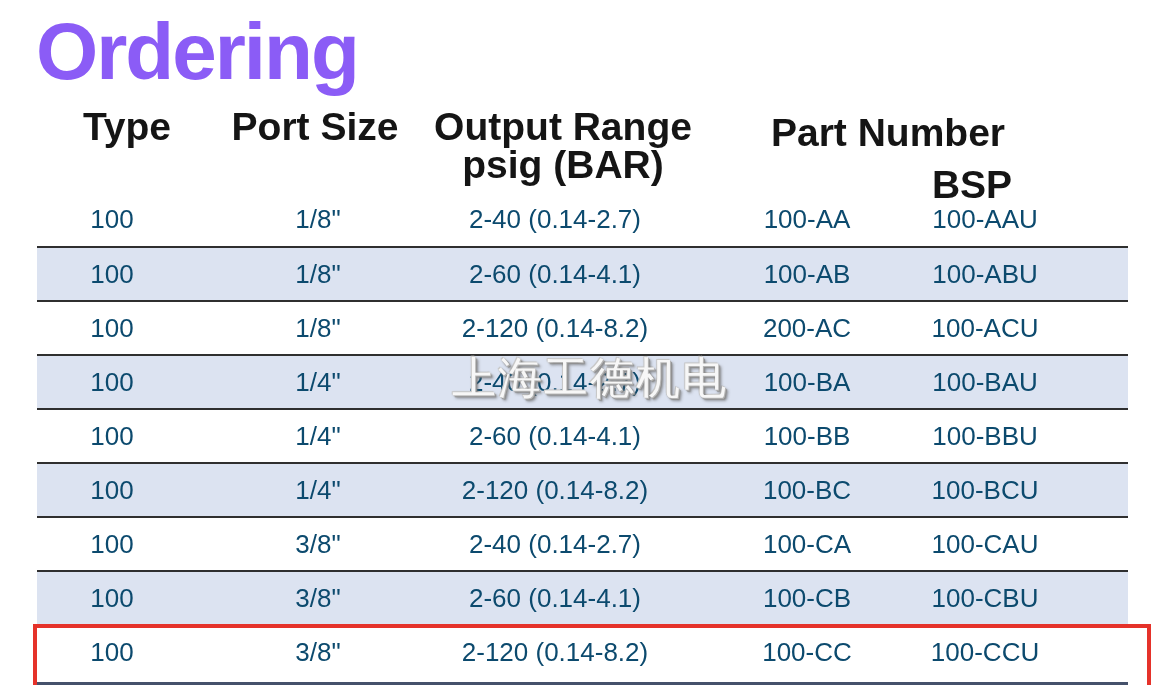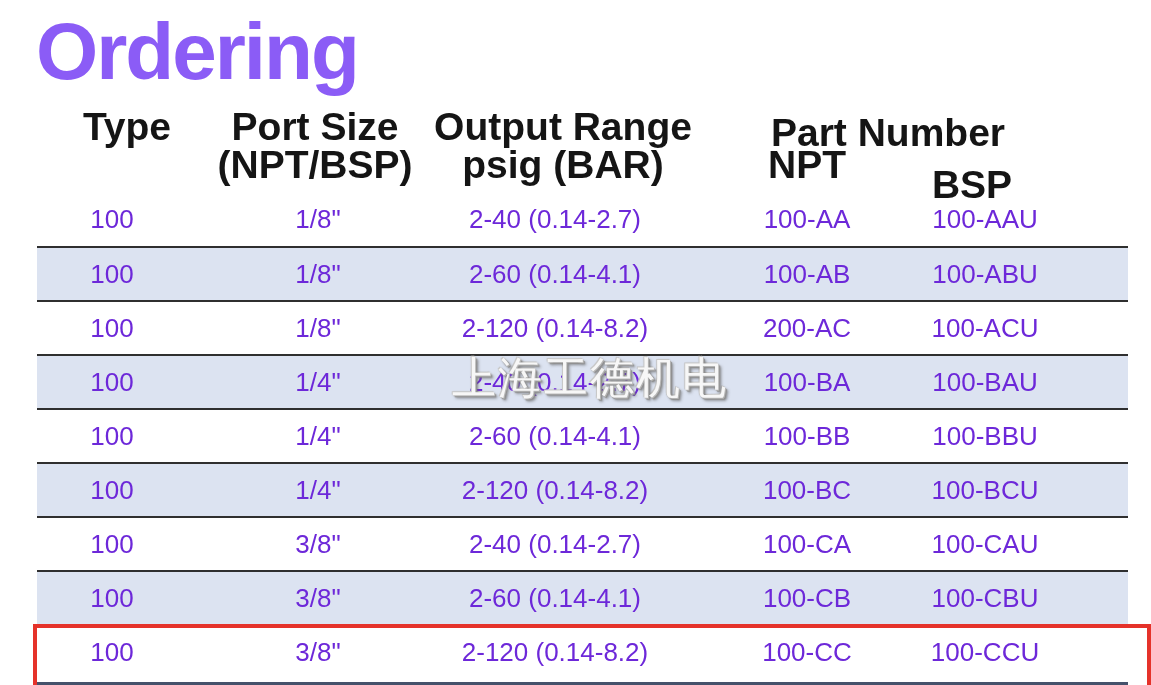--- a/index.html
+++ b/index.html
@@ -26,21 +26,21 @@
   .h-part  {left:680px; top:6px;  width:342px;}
   .h-npt   {left:680px; top:38px; width:180px;}
   .h-bsp   {left:845px; top:38px; width:180px;margin-top:20px;}
   
   .tbody{position:absolute;left:37px;top:192px;width:1091px;}
   .trow{position:relative;height:54px;box-sizing:border-box;}
   .trow.lined{border-top:2px solid #2f2f2f;}
   .trow.shaded{background:#dce3f1;}
   .cell{
     position:absolute;top:0;bottom:0;display:flex;align-items:center;justify-content:center;
-    font-size:26px;color:#6d28d9;white-space:nowrap;
+    font-size:26px;color:#0c4a6e;white-space:nowrap;
   }
   .c-type {left:0px;   width:150px;}
   .c-port {left:150px; width:262px;}
   .c-range{left:380px; width:276px;}
   .c-npt  {left:680px; width:180px;}
   .c-bsp  {left:858px; width:180px;}
   
   .highlight-box{
     position:absolute;left:33px;top:624px;width:1110px;height:57px;
     border:4px solid #e5322a;box-sizing:content-box;pointer-events:none;
@@ -62,25 +62,23 @@
   }
 </style>
 </head>
 <body>
 
 <div class="page-title">Ordering</div>
 
 <div class="thead">
   <div class="h h-type">Type</div>
   <div class="h h-port1">Port Size</div>
-  <div class="h h-port2">(NPT/BSP)</div>
   <div class="h h-range1">Output Range</div>
   <div class="h h-range2">psig (BAR)</div>
   <div class="h h-part">Part Number</div>
-  <div class="h h-npt">NPT</div>
   <div class="h h-bsp">BSP</div>
 </div>
 
 <div class="tbody">
     <div class="trow">
       <div class="cell c-type">100</div>
       <div class="cell c-port">1/8"</div>
       <div class="cell c-range">2-40 (0.14-2.7)</div>
       <div class="cell c-npt">100-AA</div>
       <div class="cell c-bsp">100-AAU</div>

